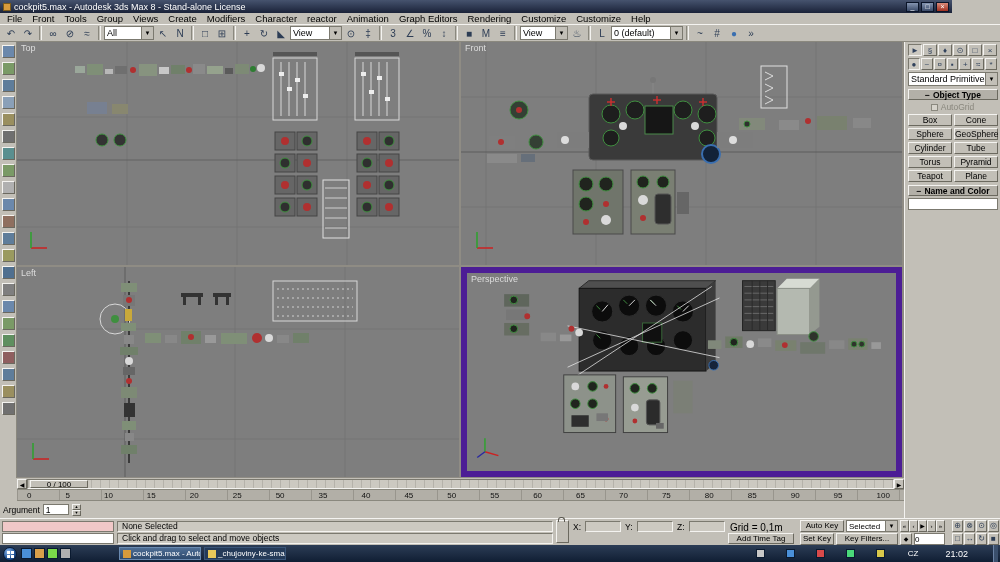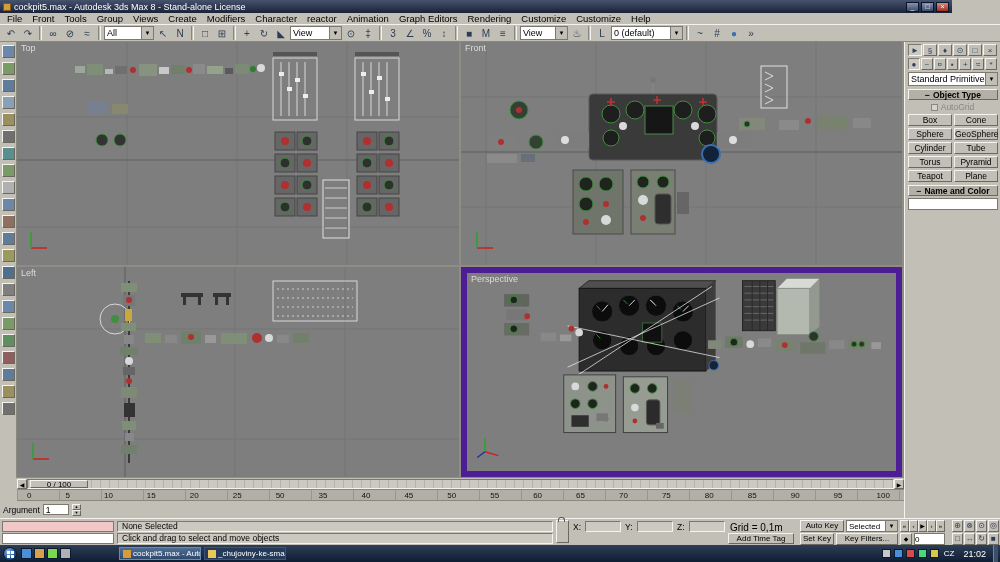--- a/index.html
+++ b/index.html
@@ -66,21 +66,21 @@
 #lockbtn .lk{width:7px;height:5px;background:#5a5850;margin:11px auto 0;position:relative}
 #lockbtn .lk:before{content:"";position:absolute;left:1px;top:-4px;width:5px;height:4px;border:1px solid #5a5850;border-bottom:none;border-radius:3px 3px 0 0}
 
 #taskbar{position:absolute;left:0;top:545px;width:1000px;height:17px;background:linear-gradient(#2c3d56,#101e33);display:flex;align-items:center;color:#fff}
 #orb{width:14px;height:14px;border-radius:50%;background:radial-gradient(circle at 35% 30%,#8ab8ee,#1d4e8f 60%,#0c2d5e);border:1px solid #081c38;margin:0 4px 0 3px;position:relative}
 #orb b{position:absolute;left:3px;top:3px;width:3px;height:3px;background:#fff;box-shadow:4px 0 0 #fff,0 4px 0 #fff,4px 4px 0 #fff}
 .ql{width:11px;height:11px;margin-right:2px;border:1px solid #0a1a30}
 .taskwin{width:82px;height:13px;margin-right:3px;display:flex;align-items:center;gap:2px;padding:0 3px;font-size:8px;border:1px solid #6a8ab0;background:linear-gradient(#4d6d94,#2e4a6e);white-space:nowrap;overflow:hidden}
 .taskwin.inactive{background:#243a58;border-color:#3a5578}
 .taskwin .ico{width:8px;height:8px;flex:0 0 8px}
-#tray{margin-left:auto;display:flex;align-items:center;gap:3px;padding-right:2px}
+#tray{margin-left:auto;display:flex;align-items:center;gap:21px;padding-right:2px}
 .tico{width:9px;height:9px;border:1px solid #0a1a30}
 #lang{font-size:8px;padding:0 2px}
 #clock{font-size:9px;padding:0 4px}
 #showdesk{width:5px;height:17px;background:#3a4f6c;border-left:1px solid #6a82a4}
 </style>
 </head>
 <body>
 
 <div id="app">
 

